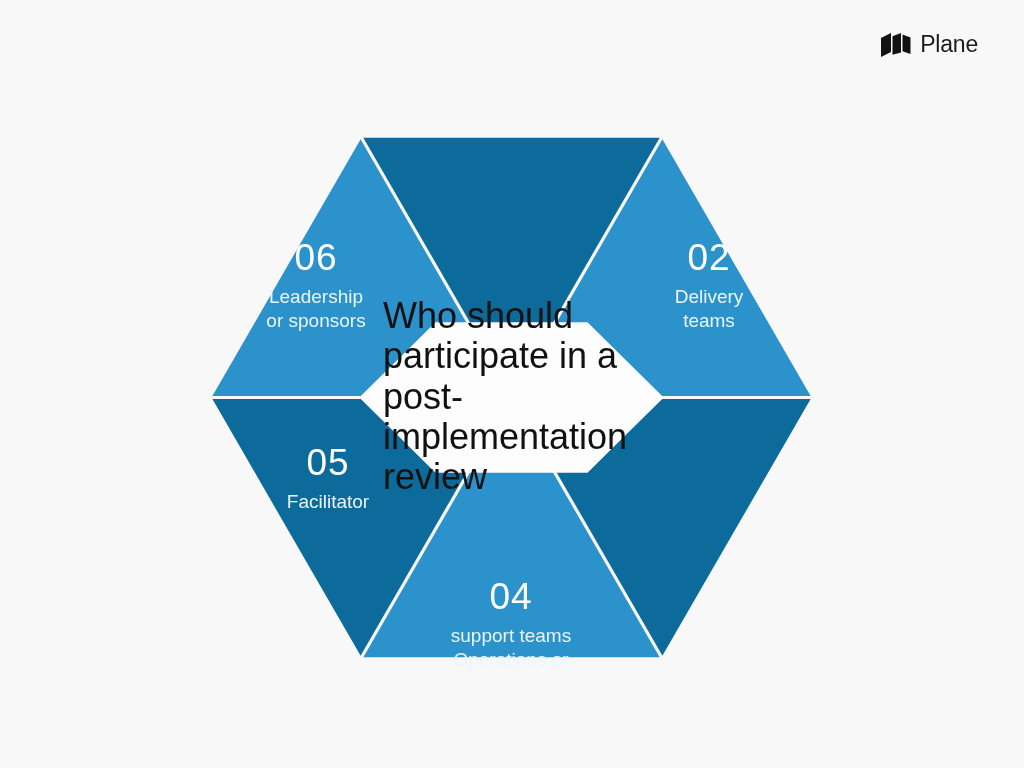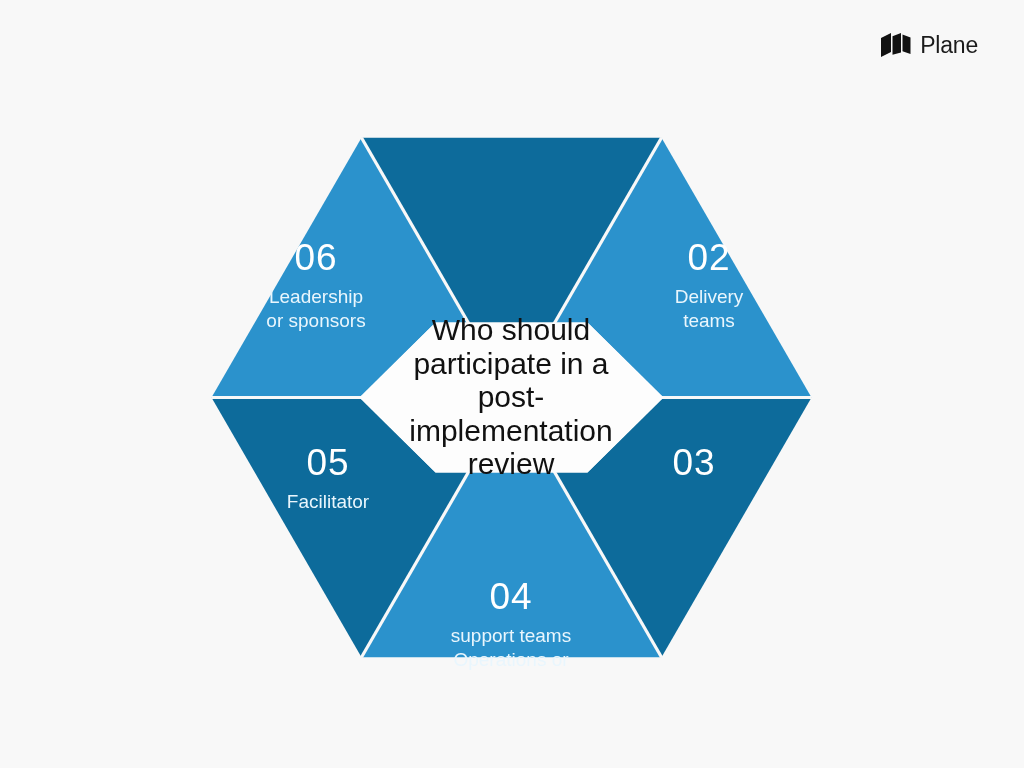--- a/index.html
+++ b/index.html
@@ -15,21 +15,21 @@
     overflow: hidden;
     position: relative;
   }
 
   
   #brand {
     position: absolute;
     top: 33px;
     right: 46px;
     display: flex;
-    align-items: center;
+    align-items: flex-start;
     gap: 9px;
   }
   #brand .logo-mark {
     width: 30px;
     height: 24px;
     display: block;
   }
   #brand .logo-text {
     font-size: 23px;
     color: #1b1b1b;
@@ -78,22 +78,21 @@
   }
 
   
   #center-text {
     position: absolute;
     left: 300px;
     top: 300px;
     width: 256px;
     margin-left: -128px;
     transform: translateY(-50%);
-    text-align: center;
-    font-size: 30px;
+    font-size: 36px;
     line-height: 1.12;
     color: #111111;
     pointer-events: none;
     font-weight: 400;
   }
 </style>
 </head>
 <body>
 
 <div id="brand">
@@ -149,21 +148,20 @@
 
   <div class="seg-label" style="left:498px; top:140px;">
     <div class="seg-num">02</div>
     <div class="seg-text">
       <div>Delivery</div>
       <div>teams</div>
     </div>
   </div>
 
   <div class="seg-label" style="left:483px; top:345px;">
-    <div class="seg-num">03</div>
   </div>
 
   <div class="seg-label" style="left:300px; top:479px;">
     <div class="seg-num">04</div>
     <div class="seg-text">
       <div>support teams</div>
       <div>Operations or</div>
     </div>
   </div>
 

